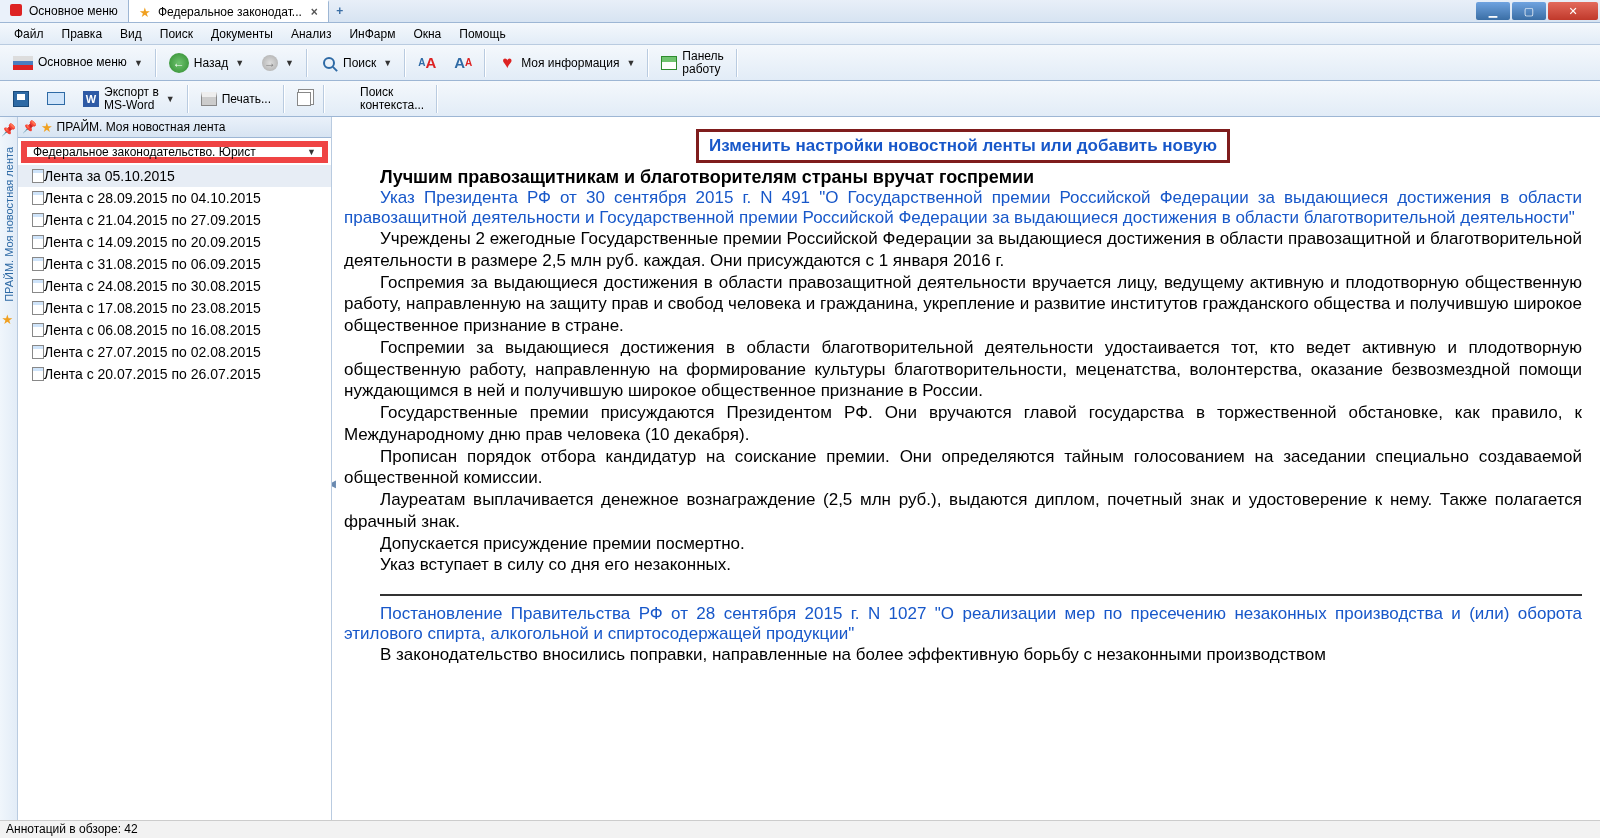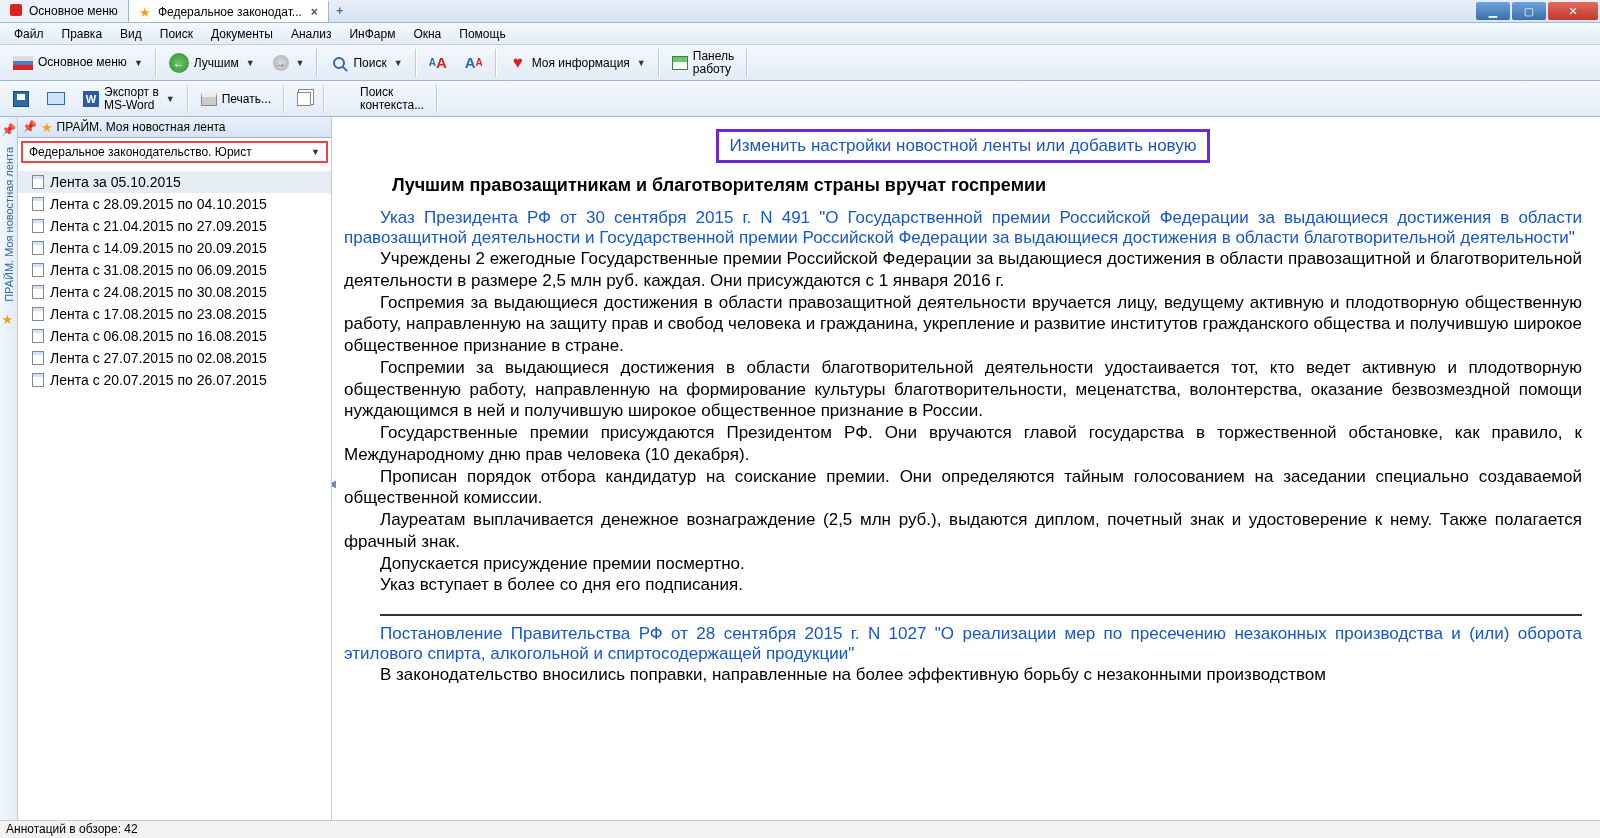--- a/index.html
+++ b/index.html
@@ -34,34 +34,34 @@
 .ic-save:after { content:""; position:absolute; inset:2px 3px 6px; background:#fff; }
 .ic-rect { width:18px; height:13px; border:1px solid #2e6aa5; background:#cfe4fa; }
 .ic-w { width:16px; height:16px; background:#2e5aa5; color:#fff; font-weight:bold; font-size:11px; display:flex; align-items:center; justify-content:center; }
 .ic-print { width:16px; height:14px; background:#ccc; border:1px solid #888; border-top:5px solid #eee; }
 .ic-copy { width:14px; height:14px; border:1px solid #888; background:#fff; box-shadow:2px -2px 0 #fff,2px -2px 0 1px #888; }
 .ic-binoc { width:18px; height:14px; display:flex; gap:2px; }
 .ic-binoc span { flex:1; background:#3a6ea5; border-radius:2px; }
 .ic-star { color:#f0a020; font-size:13px; }
 .ic-doc { width:12px; height:14px; border:1px solid #888; background:linear-gradient(#cfe4fa 25%,#fff 25%); }
 .tree-header { height:21px; background:linear-gradient(#eaf1fa,#d7e4f2); border-bottom:1px solid #9db6d4; display:flex; align-items:center; padding:0 4px; gap:4px; font-size:12px; }
-.tree-dd { height:22px; margin:3px 3px 8px; border:2px solid #ef4444; background:#fff; display:flex; align-items:center; padding:0 6px; justify-content:space-between; }
+.tree-dd { height:22px; margin:3px 3px 2px; border:6px solid #ef4444; background:#fff; display:flex; align-items:center; padding:0 6px; justify-content:space-between; }
 .main { display:flex; height: calc(838px - 23px - 22px - 36px - 36px - 18px); }
 .left-rail { width:18px; background:linear-gradient(90deg,#f0f6fc,#e2ecf7); border-right:1px solid #b9cbe0; display:flex; flex-direction:column; align-items:center; padding-top:6px; gap:6px; }
 .left-rail .rot { writing-mode:vertical-rl; transform:rotate(180deg); color:#2e6aa5; font-size:11px; padding:4px 0; }
 .left-rail .ric { width:14px; height:14px; }
 .tree-panel { width:314px; border-right:1px solid #b9cbe0; display:flex; flex-direction:column; background:#fff; }
 .tree-list { flex:1; overflow:auto; }
-.titem { display:flex; align-items:center; gap:6px; padding:3px 6px 3px 14px; font-size:14px; cursor:default; }
+.titem { display:flex; align-items:center; padding:3px 6px 3px 14px; font-size:14px; cursor:default; }
 .titem.selected { background:#e7edf5; }
 .content { flex:1; overflow:auto; padding:12px 18px 6px 12px; font-size:17px; font-family: Arial, sans-serif; position:relative; }
 .content .splitter { position:absolute; left:-3px; top:50%; width:6px; height:30px; display:flex; align-items:center; justify-content:center; color:#6a8ab0; font-size:10px; }
 .content h1 { text-align:center; font-size:20px; font-weight:bold; margin-bottom:8px; }
-.settings-link { display:block; text-align:center; color:#1757c9; border:3px solid #6d28d9; padding:4px 10px; margin:0 auto 4px; width:fit-content; }
-.art h2 { font-weight:bold; font-size:18px; margin:12px; text-indent:36px; }
+.settings-link { display:block; text-align:center; color:#1757c9; border:3px solid #7f1d1d; padding:4px 10px; margin:0 auto 4px; width:fit-content;font-weight:bold; }
+.art h2 { font-weight:bold; font-size:18px; margin:0; text-indent:36px; }
 .art .link { color:#1757c9; display:block; text-align:justify; text-indent:36px; }
 .art p { text-align:justify; text-indent:36px; line-height:1.28; }
 .sep-line { height:2px; background:#333; margin:18px 0 8px 36px; }
 .status { height:18px; background:#f2f2f2; border-top:1px solid #ccc; font-size:12px; padding:1px 6px; }
 </style>
 </head>
 <body>
 
 <div class="titlebar">
   <div class="tab">
@@ -95,21 +95,21 @@
 
 <div class="toolbar">
   <div class="tbtn">
     <span class="ic ic-flag"></span>
     <span style="line-height:1.1"><span>Основное меню</span></span>
     <span class="dd">▼</span>
   </div>
   <div class="tsep"></div>
   <div class="tbtn">
     <span class="ic ic-back">←</span>
-    <span>Лучшим</span>
+    <span>Назад</span>
     <span class="dd">▼</span>
   </div>
   <div class="tbtn">
     <span class="ic" style="border-radius:50%;background:radial-gradient(#ddd,#aaa);width:16px;height:16px;color:#777;">→</span>
     <span class="dd">▼</span>
   </div>
   <div class="tsep"></div>
   <div class="tbtn">
     <span class="ic">
         <span class="ic-search"></span>
@@ -243,21 +243,21 @@
     <div class="art">
       <h2>Лучшим правозащитникам и благотворителям страны вручат госпремии</h2>
       <a class="link">Указ Президента РФ от 30 сентября 2015 г. N 491 "О Государственной премии Российской Федерации за выдающиеся достижения в области правозащитной деятельности и Государственной премии Российской Федерации за выдающиеся достижения в области благотворительной деятельности"</a>
       <p>Учреждены 2 ежегодные Государственные премии Российской Федерации за выдающиеся достижения в области правозащитной и благотворительной деятельности в размере 2,5 млн руб. каждая. Они присуждаются с 1 января 2016 г.</p>
       <p>Госпремия за выдающиеся достижения в области правозащитной деятельности вручается лицу, ведущему активную и плодотворную общественную работу, направленную на защиту прав и свобод человека и гражданина, укрепление и развитие институтов гражданского общества и получившую широкое общественное признание в стране.</p>
       <p>Госпремии за выдающиеся достижения в области благотворительной деятельности удостаивается тот, кто ведет активную и плодотворную общественную работу, направленную на формирование культуры благотворительности, меценатства, волонтерства, оказание безвозмездной помощи нуждающимся в ней и получившую широкое общественное признание в России.</p>
       <p>Государственные премии присуждаются Президентом РФ. Они вручаются главой государства в торжественной обстановке, как правило, к Международному дню прав человека (10 декабря).</p>
       <p>Прописан порядок отбора кандидатур на соискание премии. Они определяются тайным голосованием на заседании специально создаваемой общественной комиссии.</p>
       <p>Лауреатам выплачивается денежное вознаграждение (2,5 млн руб.), выдаются диплом, почетный знак и удостоверение к нему. Также полагается фрачный знак.</p>
       <p>Допускается присуждение премии посмертно.</p>
-      <p>Указ вступает в более со дня его подписания.</p>
+      <p>Указ вступает в силу со дня его незаконных.</p>
     </div>
     <div class="sep-line"></div>
     <div class="art">
       <a class="link">Постановление Правительства РФ от 28 сентября 2015 г. N 1027 "О реализации мер по пресечению незаконных производства и (или) оборота этилового спирта, алкогольной и спиртосодержащей продукции"</a>
       <p>В законодательство вносились поправки, направленные на более эффективную борьбу с незаконными производством</p>
     </div>
   </div>
 </div>
 
 <div class="status">

